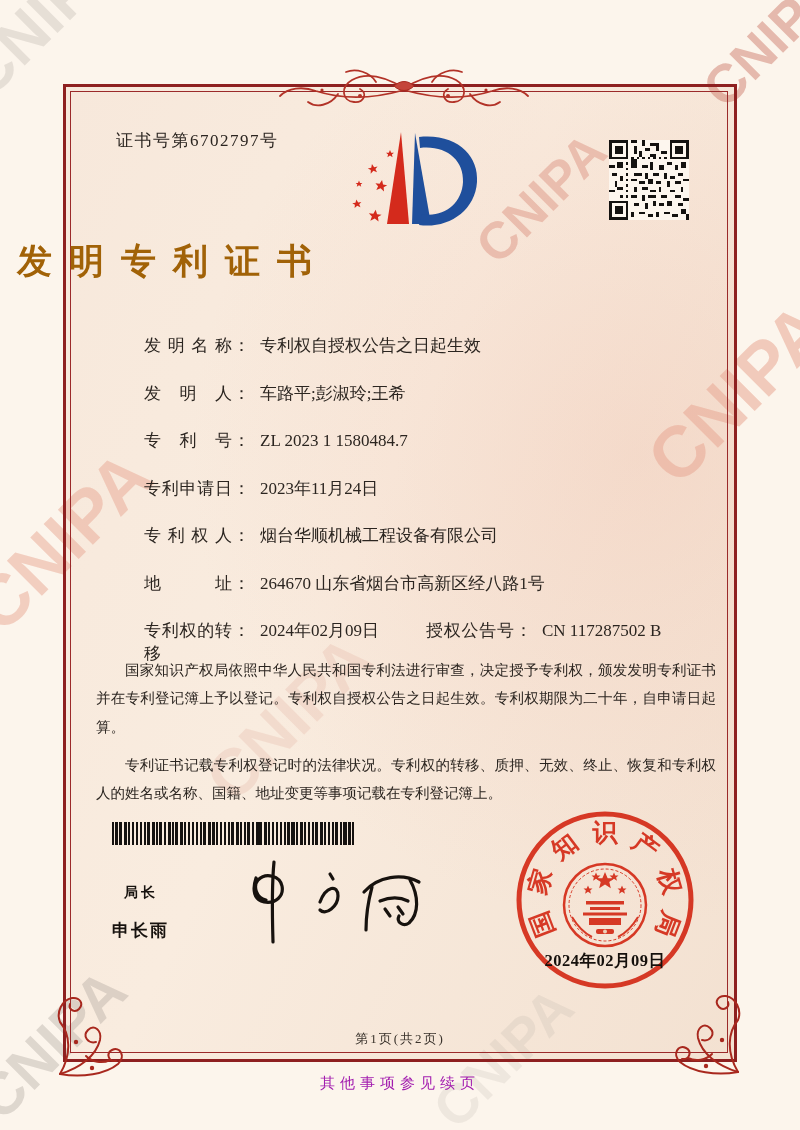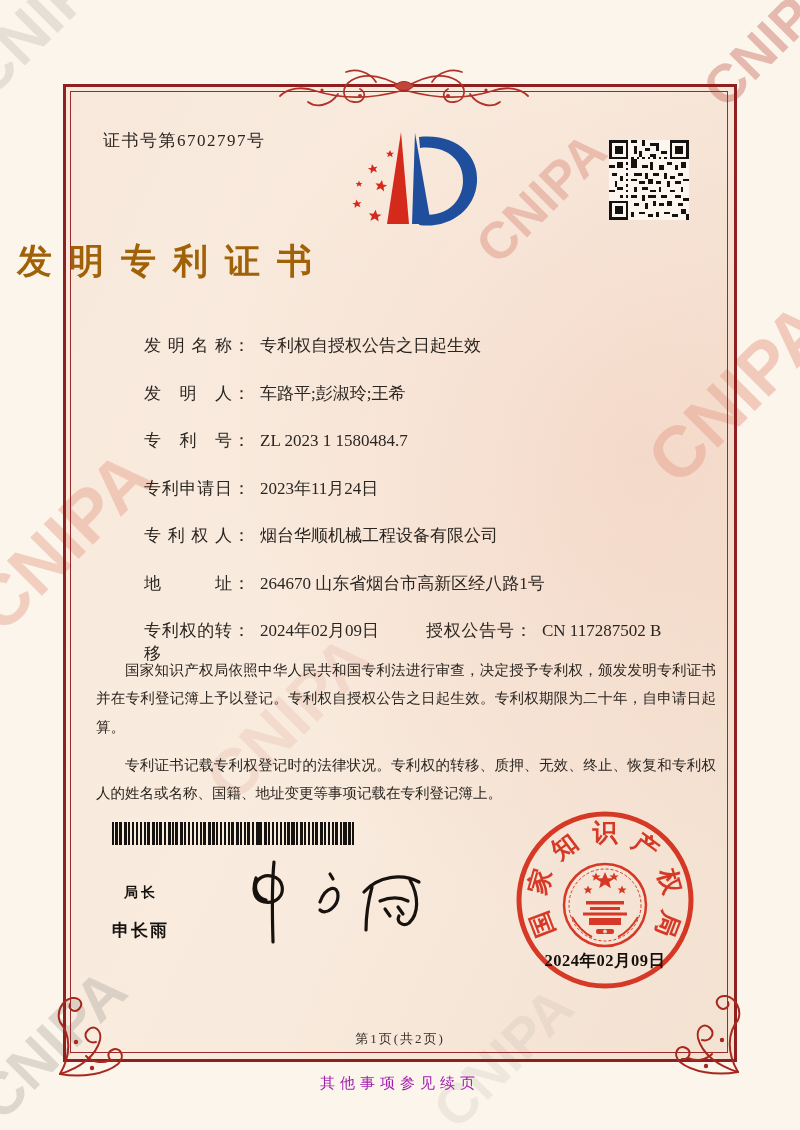--- a/index.html
+++ b/index.html
@@ -24,21 +24,21 @@
         font-weight:bold; transform:rotate(-45deg); white-space:nowrap; pointer-events:none; }
   .wm1 { left:-55px; top:-20px; font-size:64px; color:#9c938c; opacity:.22; }
   .wm2 { left:688px; top:8px;  font-size:54px; color:#c05a48; opacity:.38; }
   .wm3 { left:462px; top:168px; font-size:52px; color:#d98876; opacity:.42; }
   .wm4 { left:628px; top:352px; font-size:72px; color:#e9a894; opacity:.55; }
   .wm5 { left:-48px; top:500px; font-size:72px; color:#e9a894; opacity:.5; }
   .wm6 { left:188px; top:680px; font-size:66px; color:#e3b2a2; opacity:.28; }
   .wm7 { left:-40px; top:1010px; font-size:60px; color:#9c938c; opacity:.3; }
   .wm8 { left:418px; top:1025px; font-size:56px; color:#aba29a; opacity:.16; }
 
-  .cert-no { position:absolute; left:103px; top:129px; font-size:17px; color:#2b2520;
+  .cert-no { position:absolute; left:116px; top:129px; font-size:17px; color:#2b2520;
              letter-spacing:1.5px; }
 
   .logo { position:absolute; left:335px; top:124px; }
   .qr { position:absolute; left:609px; top:140px; }
 
   .title { position:absolute; left:0; top:238px; width:684px; text-align:left;
            font-size:35px; font-weight:bold; color:#a16207; letter-spacing:17px;
            text-indent:17px; }
 
   .fields { position:absolute; left:108px; top:334px; width:600px; font-size:17px; color:#2b2520;margin-left:36px; }

